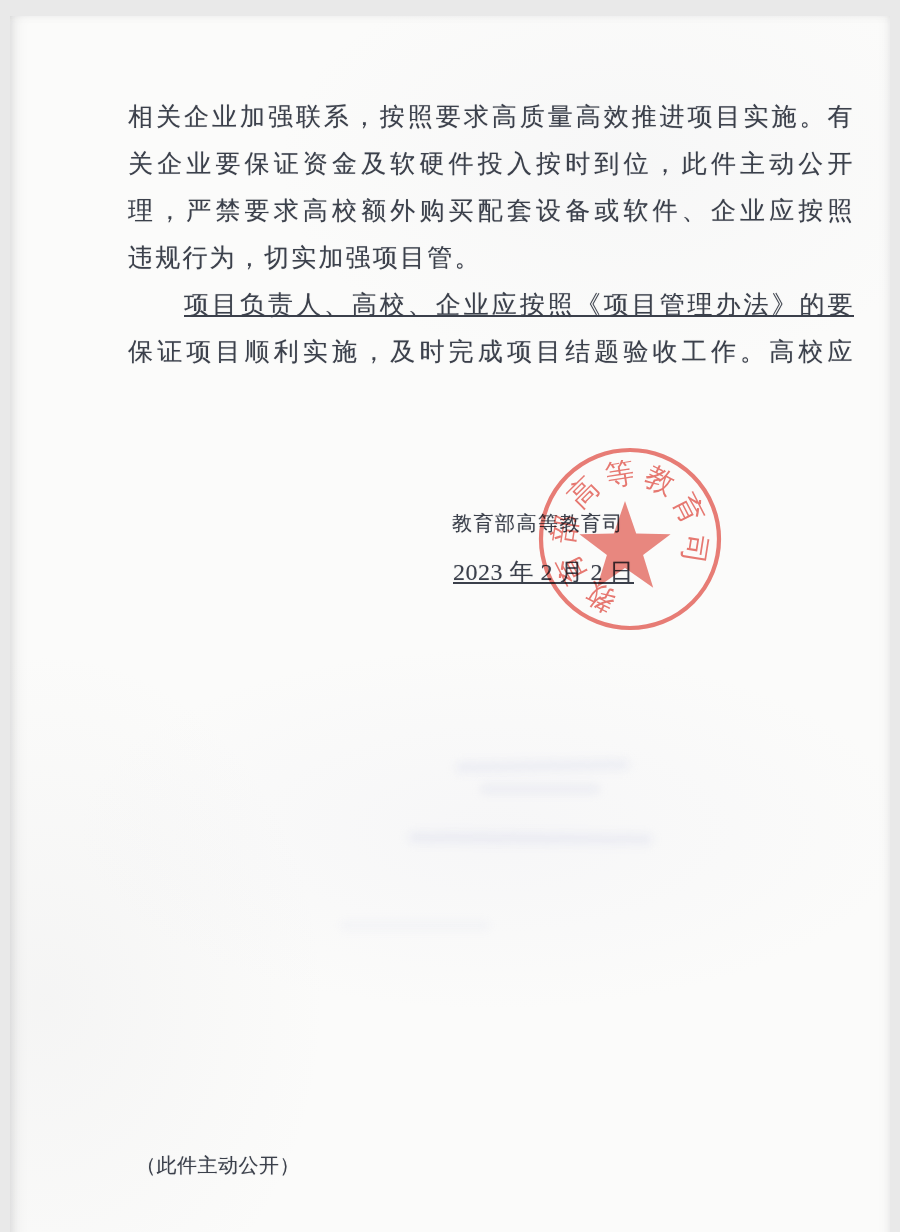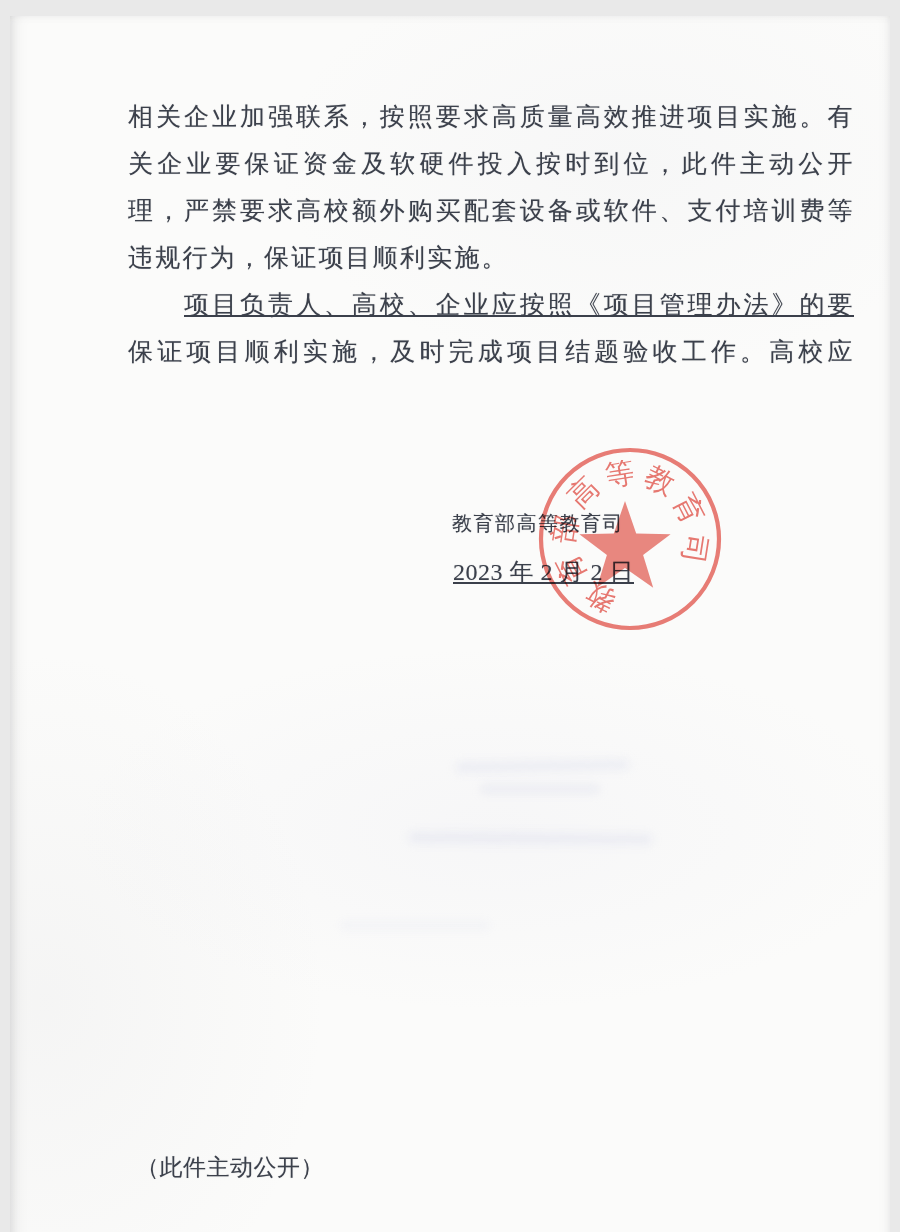--- a/index.html
+++ b/index.html
@@ -86,21 +86,21 @@
     mix-blend-mode: multiply;
     opacity: 0.85;
     color: var(--seal);
     filter: blur(0.4px);
   }
   .seal svg { display: block; }
   .footer-note {
     position: absolute;
     left: 126px;
     top: 1136px;
-    font-size: 23px;
+    font-size: 20px;
     letter-spacing: 0.5px;
     color: var(--ink);
     text-shadow: 0 0 1px rgba(59,64,75,0.35);
     font-family: Liberation Serif, serif;
   }
   .ghost {
     position: absolute;
     background: rgba(196,198,224,0.20);
     filter: blur(4px);
     border-radius: 6px;
@@ -111,22 +111,22 @@
   .ghost.g4 { left: 330px; top: 905px; width: 150px; height: 9px; opacity: 0.6; }
 </style>
 </head>
 <body>
 
 <div class="page" style="--ink: #3b404b; --seal: #e4554c;">
 
   <div class="body-text">
       <div class="line">相关企业加强联系，按照要求高质量高效推进项目实施。有</div>
       <div class="line">关企业要保证资金及软硬件投入按时到位，此件主动公开</div>
-      <div class="line">理，严禁要求高校额外购买配套设备或软件、支付培训费等</div>
-      <div class="line last">违规行为，保证项目顺利实施。</div>
+      <div class="line">理，严禁要求高校额外购买配套设备或软件、企业应按照</div>
+      <div class="line last">违规行为，切实加强项目管。</div>
       <div class="line indent">项目负责人、高校、企业应按照《项目管理办法》的要</div>
       <div class="line">保证项目顺利实施，及时完成项目结题验收工作。高校应</div>
     </div>
 
   <div class="sig-name">教育部高等教育司</div>
 
   <div class="sig-date">2023 年 2 月 2 日</div>
 
   <div class="seal">
     <svg width="190" height="190" viewBox="0 0 190 190" font-family="'Liberation Serif','DejaVu Serif',serif">

